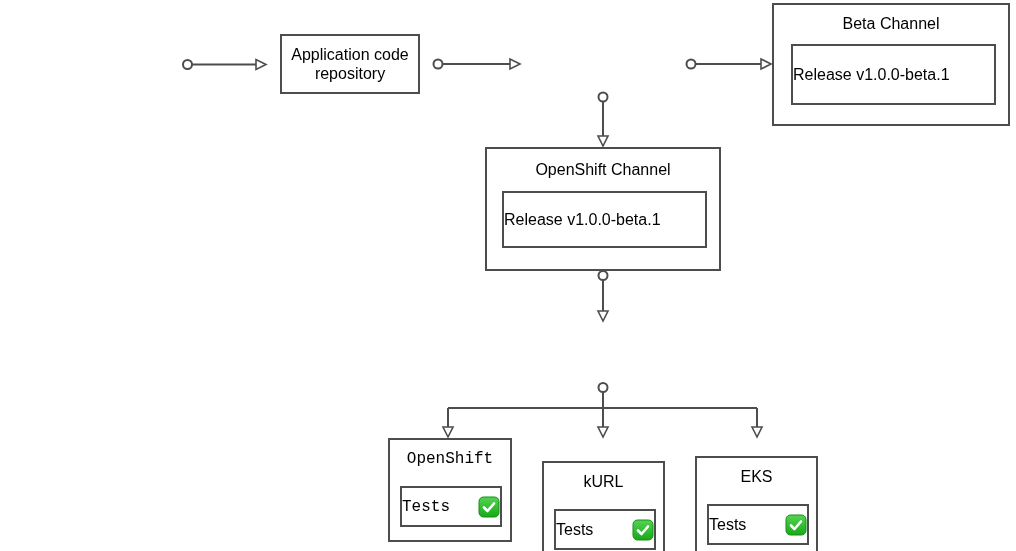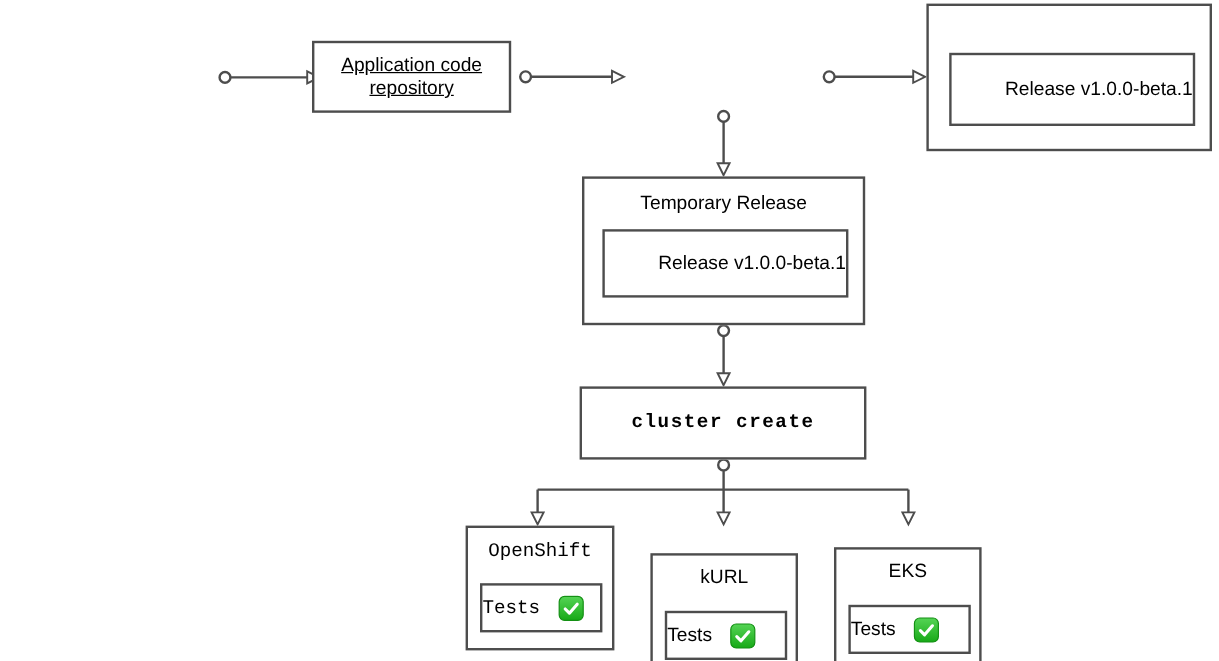--- a/index.html
+++ b/index.html
@@ -43,34 +43,34 @@
     text-align: center;
     font-size: 16px;
   }
   .inner-box {
     position: absolute;
     background: #ffffff;
     border: 2px solid #4d4d4d;
     box-sizing: border-box;
     display: flex;
     align-items: center;
-    justify-content: flex-end;
+    justify-content: flex-start;
     text-align: center;
     font-size: 16px;
   }
   .mono-label {
     font-family: "Liberation Mono", monospace;
     font-weight: bold;
     font-size: 16px;
     letter-spacing: 1.3px;
   }
   .tests-row {
     display: flex;
     align-items: center;
-    justify-content: flex-start;
+    justify-content: space-between;
     gap: 15px;
   }
   #connector-layer {
     position: absolute;
     left: 0;
     top: 0;
     pointer-events: none;
   }
   .check-icon { display: block; }
 </style>
@@ -124,41 +124,39 @@
       <line x1="448" y1="408" x2="448" y2="427"></line>
       <line x1="603" y1="408" x2="603" y2="427"></line>
       <line x1="757" y1="408" x2="757" y2="427"></line>
       <polygon points="448,437 443,427 453,427" fill="#ffffff" stroke-width="1.6"></polygon>
       <polygon points="603,437 598,427 608,427" fill="#ffffff" stroke-width="1.6"></polygon>
       <polygon points="757,437 752,427 762,427" fill="#ffffff" stroke-width="1.6"></polygon>
     </g>
   </svg>
 
 
-  <div class="node" style="left:260px; top:34px; width:166px; height:60px;text-decoration:underline;">
+  <div class="node" style="left:280px; top:34px; width:140px; height:60px;">
     <span class="node-label" style="max-width:150px;">Application code repository</span>
   </div>
 
 
   <div class="channel" style="left:772px; top:3px; width:238px; height:123px;">
+    <div class="channel-title">Beta Channel</div>
     <div class="inner-box" style="left:17px; top:39px; width:205px; height:61px;">
       <span>Release v1.0.0-beta.1</span>
     </div>
   </div>
 
   <div class="channel" style="left:485px; top:147px; width:236px; height:124px;">
-    <div class="channel-title" style="top:12px;">Temporary Release</div>
+    <div class="channel-title" style="top:12px;">OpenShift Channel</div>
     <div class="inner-box" style="left:15px; top:42px; width:205px; height:57px;">
       <span>Release v1.0.0-beta.1</span>
     </div>
   </div>
 
-  <div class="node" style="left:483px; top:322px; width:239px; height:61px;">
-    <span class="mono-label">cluster create</span>
-  </div>
 
   <div class="channel" style="left:388px; top:438px; width:124px; height:104px;font-family:Liberation Mono, monospace;">
     <div class="channel-title">OpenShift</div>
     <div class="inner-box tests-row" style="left:10px; top:46px; width:102px; height:41px;">
       <span>Tests</span>
       <svg class="check-icon" width="22" height="22" viewBox="0 0 22 22">
         <rect x="1" y="1" width="20" height="20" rx="4.5" fill="url(#checkGrad)" stroke="#149014" stroke-width="1"></rect>
         <path d="M6 11.5 L9.5 15 L16 7.5" fill="none" stroke="#ffffff" stroke-width="2.6" stroke-linecap="round" stroke-linejoin="round"></path>
       </svg>
     </div>

